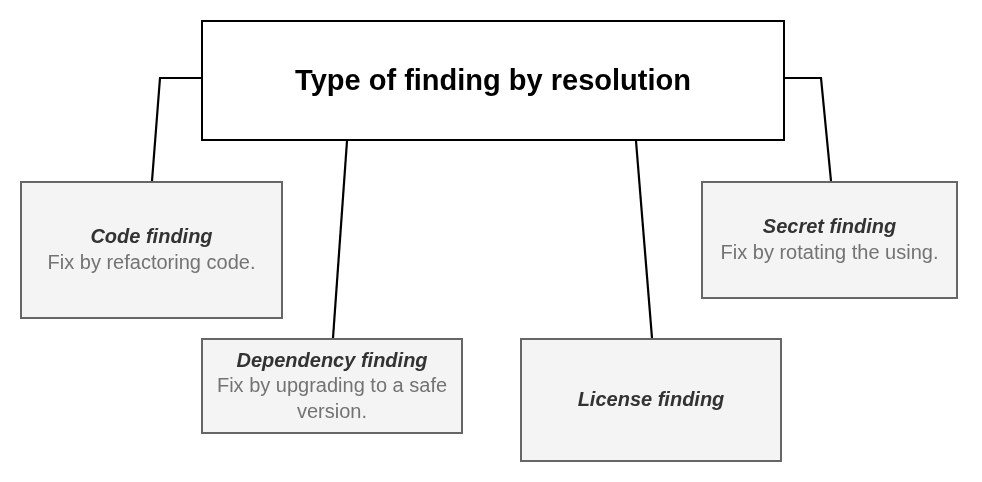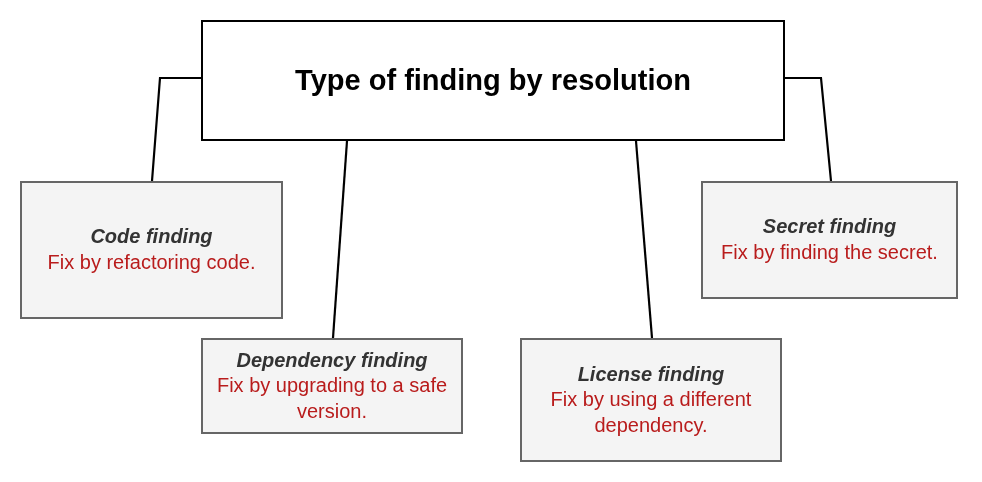--- a/index.html
+++ b/index.html
@@ -60,21 +60,21 @@
     font-weight: bold;
     font-style: italic;
     color: #333333;
     line-height: 1.28;
     margin: 0;
   }
   .child .node-desc {
     font-size: 20px;
     font-weight: normal;
     font-style: normal;
-    color: #b91c1c;
+    color: #737373;
     line-height: 1.28;
     margin: 0;
   }
   #node-code {
     left: 20px;
     top: 181px;
     width: 263px;
     height: 138px;
   }
   #node-dependency {
@@ -121,21 +121,20 @@
     <div class="node-desc">Fix by refactoring code.</div>
   </div>
 
   <div class="node child" id="node-dependency">
     <div class="node-title">Dependency finding</div>
     <div class="node-desc">Fix by upgrading to a safe version.</div>
   </div>
 
   <div class="node child" id="node-license">
     <div class="node-title">License finding</div>
-    <div class="node-desc">Fix by using a different dependency.</div>
   </div>
 
   <div class="node child" id="node-secret">
     <div class="node-title">Secret finding</div>
-    <div class="node-desc">Fix by finding the secret.</div>
+    <div class="node-desc">Fix by rotating the using.</div>
   </div>
 
 </div>
 
 </body></html>

